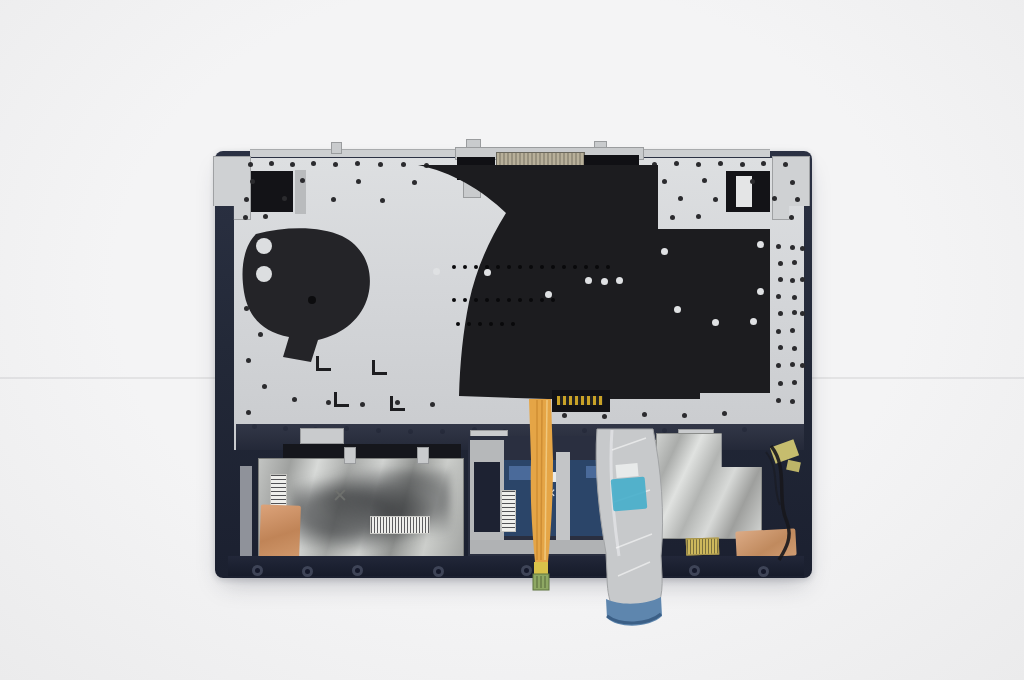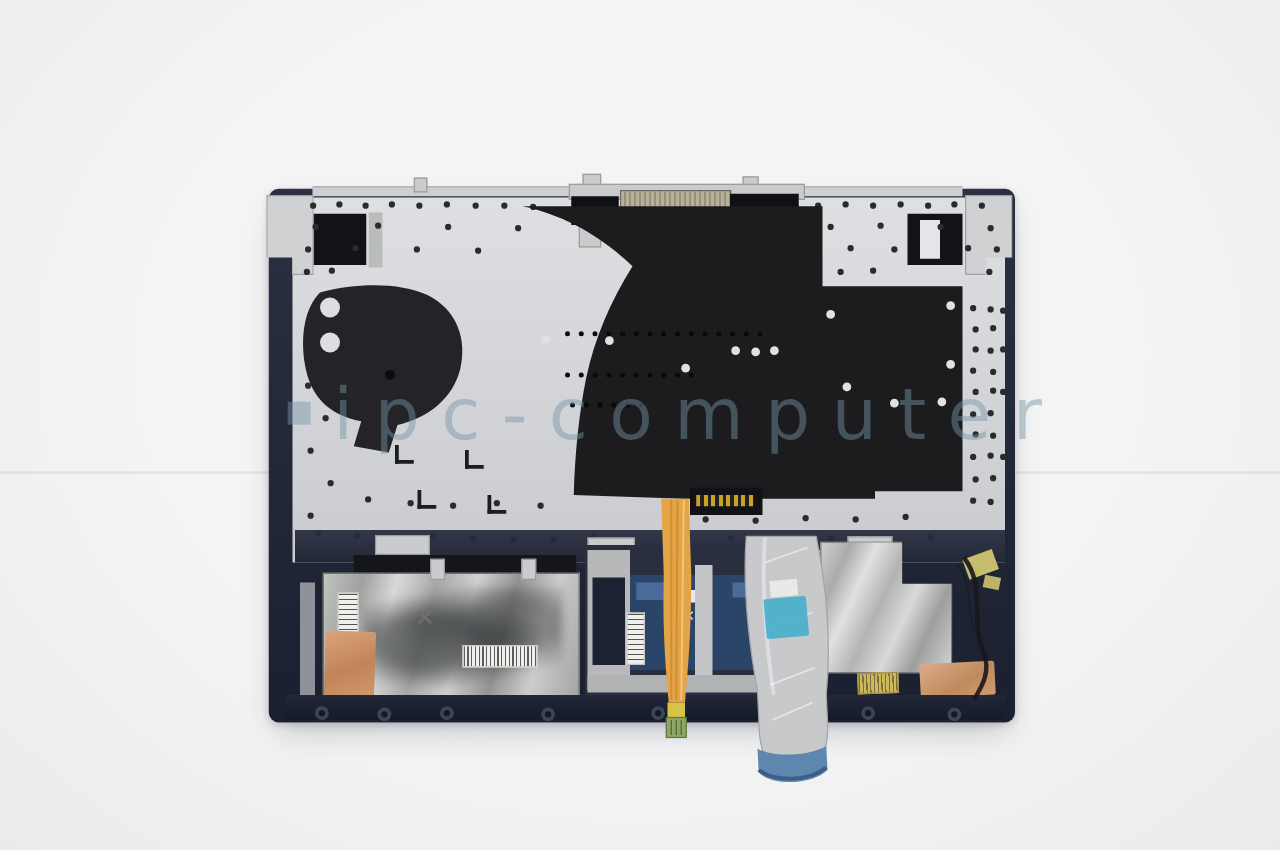--- a/index.html
+++ b/index.html
@@ -306,17 +306,14 @@
       <div class="boss" style="left: 252px; top: 565px;"></div>
       <div class="boss" style="left: 302px; top: 566px;"></div>
       <div class="boss" style="left: 352px; top: 565px;"></div>
       <div class="boss" style="left: 433px; top: 566px;"></div>
       <div class="boss" style="left: 521px; top: 565px;"></div>
       <div class="boss" style="left: 608px; top: 566px;"></div>
       <div class="boss" style="left: 689px; top: 565px;"></div>
       <div class="boss" style="left: 758px; top: 566px;"></div>
     </div>
 
-  <div id="watermark">
-    <span class="sq">■</span><span>ipc-computer</span>
-  </div>
 
 </div>
 
 </body></html>

